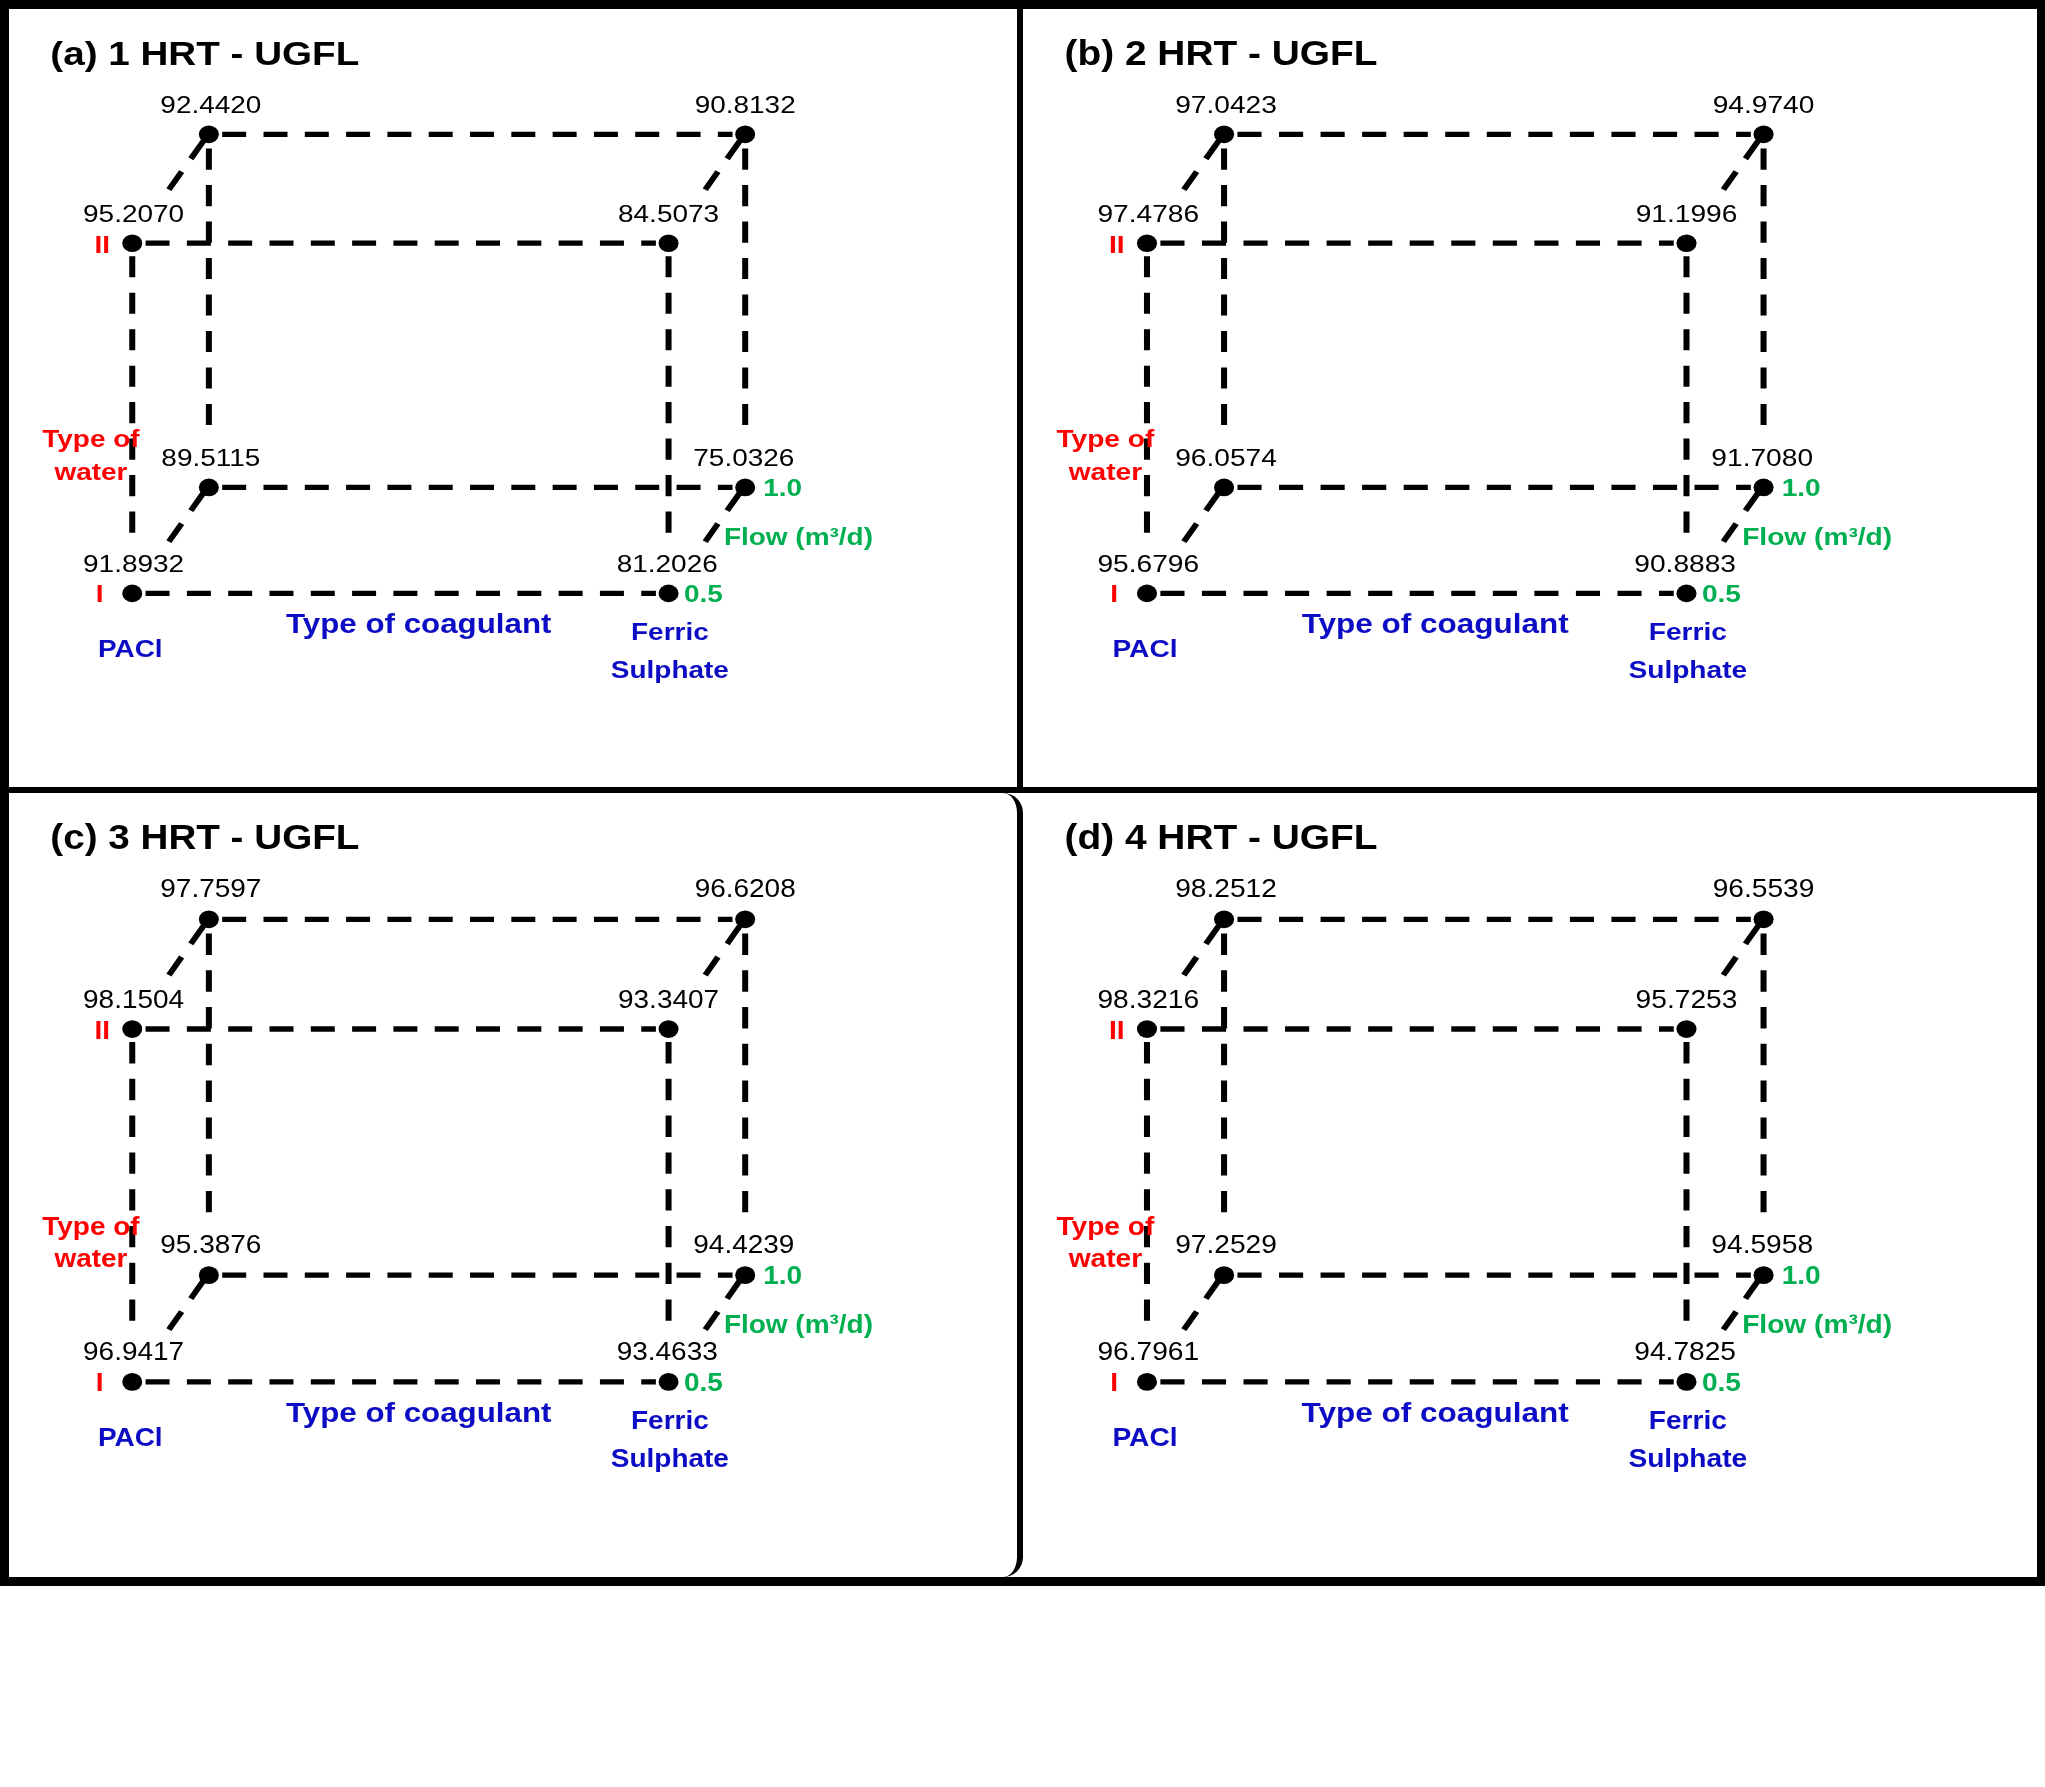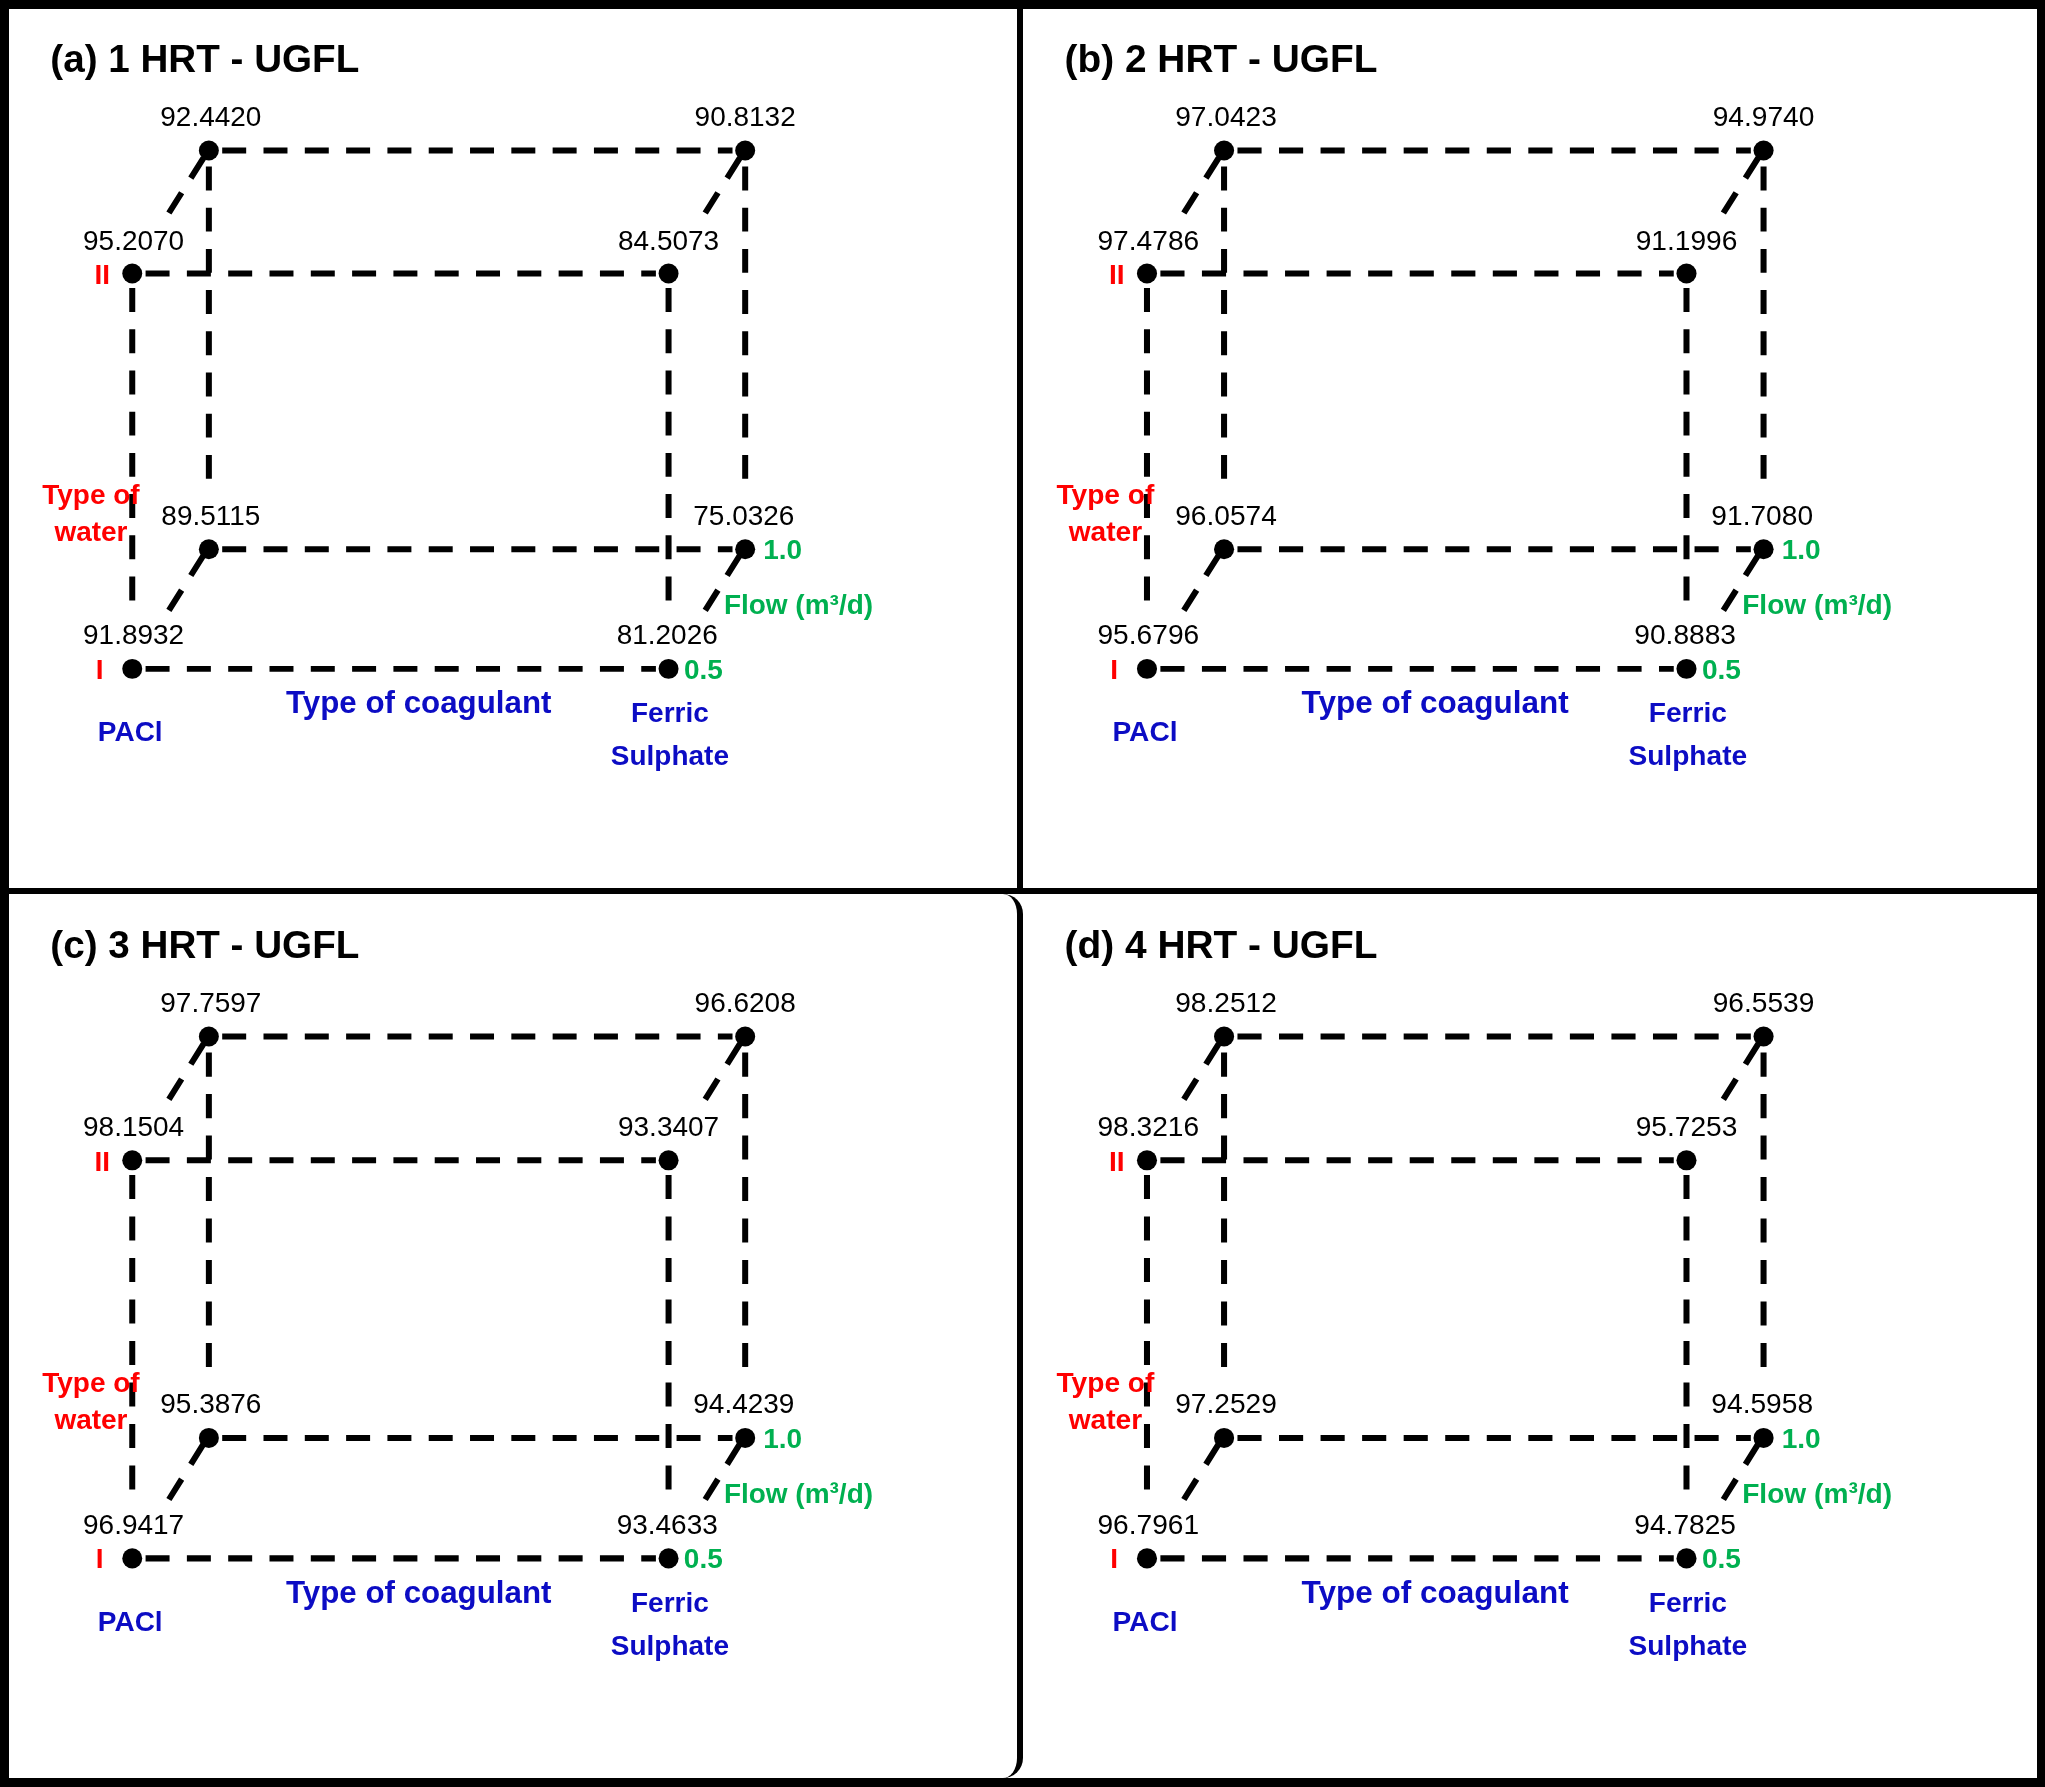--- a/index.html
+++ b/index.html
@@ -1,18 +1,18 @@
 <!DOCTYPE html>
 <html style="font-size:10.8px"><head>
 <meta charset="utf-8">
 <style>
   html,body{margin:0;padding:0;background:#ffffff;}
   body{width:2046px;height:1787px;font-family:"Liberation Sans",sans-serif;}
   .figure{
-    width:2046px;height:1787px;box-sizing:border-box;
+    width:2046px;height:1586px;box-sizing:border-box;
     border:9.5px solid #000;
     display:grid;
     grid-template-columns:1fr 1fr;
     grid-template-rows:1fr 1fr;
     background:#fff;
   }
   .cell{position:relative;box-sizing:border-box;overflow:hidden;}
   .cell:nth-child(1){border-right:6.8px solid #000;border-bottom:6.8px solid #000;}
   .cell:nth-child(2){border-bottom:6.8px solid #000;padding-left:40px;}
   .cell:nth-child(3){border-right:6.8px solid #000;border-radius:20px;}

